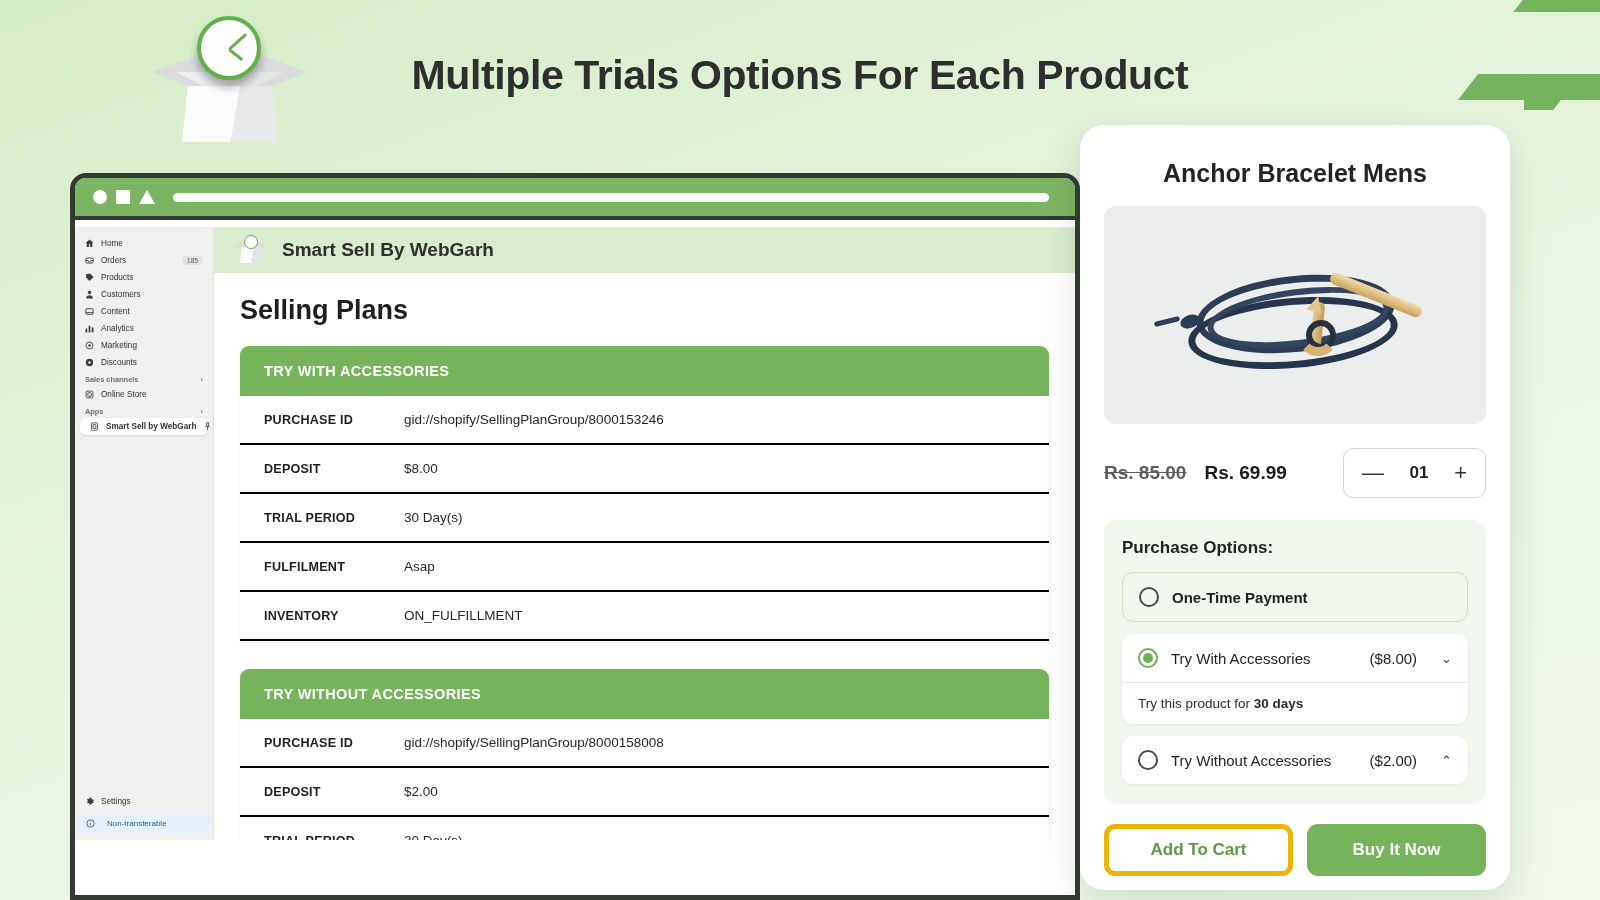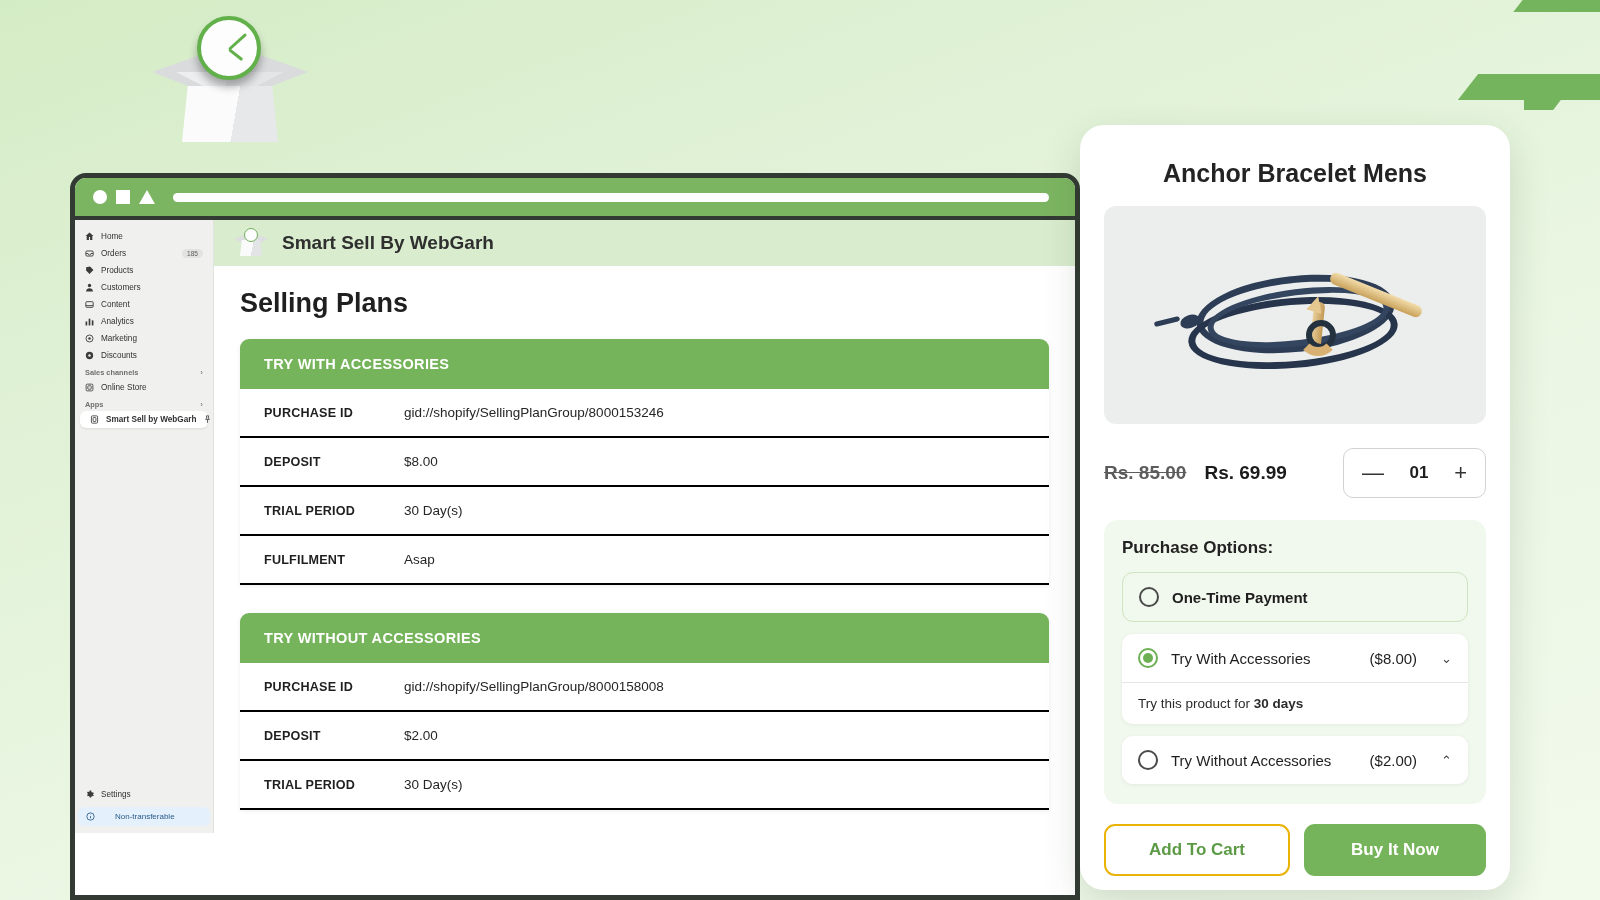--- a/index.html
+++ b/index.html
@@ -57,39 +57,39 @@
     overflow:hidden;
   }
   .bw-chrome { height:42px; background:#7cb561; display:flex; align-items:center;
      padding:0 18px; border-bottom:4px solid #333a33; }
   .bw-dot { width:14px;height:14px;border-radius:50%;background:#fff;margin-right:9px;}
   .bw-sq  { width:14px;height:14px;background:#fff;margin-right:9px;}
   .bw-tri { width:0;height:0;border-left:8px solid transparent;border-right:8px solid transparent;
             border-bottom:14px solid #fff;margin-right:18px;}
   .bw-url { flex:1; height:9px; background:#fff; border-radius:6px; margin-right:8px;}
 
-  .bw-body { display:flex; height:613px; }
+  .bw-body { display:flex; height:613px;margin-top:7px; }
 
   
   .sb { width:139px; background:#f0f0ef; border-right:1px solid #e2e2e1;
         display:flex; flex-direction:column; padding-top:8px; flex:none; }
   .sb-item { display:flex; align-items:center; gap:7px; padding:3px 10px; height:17px;
              font-size:8.2px; color:#303030; }
   .sb-item .lbl { white-space:nowrap; }
   .sb-badge { margin-left:auto; background:#e2e2e1; border-radius:7px;
               font-size:6.6px; padding:1px 5px; color:#5e5e5e; }
   .sb-sec { display:flex; align-items:center; padding:4px 10px 2px; font-size:7.4px;
             color:#6f6f6f; font-weight:bold; }
   .sb-sec .chev { margin-left:auto; font-size:8px; color:#8a8a8a; }
   .sb-active { background:#fff; border-radius:6px; margin:0 5px;
                font-weight:bold; box-shadow:0 1px 2px rgba(0,0,0,.09); }
   .sb-spacer { flex:1; }
   .sb-foot { padding-bottom:4px; }
   .sb-nt { background:#e4f0fb; color:#2a5c8a; border-radius:6px; margin:4px 3px 3px;
-           display:flex; align-items:center; gap:20px; padding:5px 8px; font-size:8px; }
+           display:flex; align-items:center; gap:12px; padding:5px 8px; font-size:8px; }
   .ic { width:9px; height:9px; flex:none; color:#3c3c3c; display:block; }
 
   
   .app { flex:1; background:#fff; overflow:hidden; }
   .app-top { height:46px; background:#d9ecce; display:flex; align-items:center; gap:14px; padding:0 20px; }
   .app-logo { width:34px; height:30px; position:relative; flex:none; }
   .al-box { position:absolute; left:6px; top:12px; width:22px; height:16px;
             background:linear-gradient(100deg,#fafafb 0 55%,#e2e4e6 55%);
             clip-path:polygon(8% 0,92% 0,100% 100%,0 100%); }
   .al-fl { position:absolute; top:6px; width:0;height:0; }
@@ -159,38 +159,39 @@
   .radio.on::after { content:""; position:absolute; inset:3px; border-radius:50%; background:#6cb053; }
   .opt-lbl { font-size:15px; color:#1e1e1e; }
   .opt-price { margin-left:auto; font-size:15px; color:#1e1e1e; }
   .chev { margin-left:11px; font-size:13px; color:#444; }
   .opt-desc { border-top:1px solid #e6e6e6; padding:13px 16px; font-size:13.5px; color:#2b2b2b; }
   .opt-desc b { font-weight:bold; }
 
   .ctas { display:flex; gap:14px; margin-top:20px; }
   .btn { flex:1; height:52px; border-radius:11px; display:flex; align-items:center;
          justify-content:center; font-size:17px; font-weight:bold; cursor:pointer; }
-  .btn-outline { border:2px solid #eab308; color:#5c9a45; background:#fff; }
+  .btn-outline { border:5px solid #eab308; color:#5c9a45; background:#fff; }
   .btn-solid { background:#76b45b; color:#fff; }
 </style>
 </head>
 <body>
 
 <div class="hero">
   <div class="logo-box">
     <div class="flap flap-l"></div>
     <div class="flap flap-r"></div>
     <div class="flap flap-bl"></div>
     <div class="flap flap-br"></div>
     <div class="box-body"></div>
     <div class="clock">
       <div class="clk-h"></div>
         <div class="clk-m"></div>
     </div>
   </div>
+  <div class="hero-title">Multiple Trials Options For Each Product</div>
 </div>
 
 <div class="brandmark">
   <div class="bm-shape bm-1"></div>
   <div class="bm-shape bm-2"></div>
   <div class="bm-tri"></div>
 
 </div>
 
 <div class="browser">
@@ -333,20 +334,24 @@
             <div class="plan-v">$8.00</div>
           </div>
           <div class="plan-row">
             <div class="plan-k">TRIAL PERIOD</div>
             <div class="plan-v">30 Day(s)</div>
           </div>
           <div class="plan-row">
             <div class="plan-k">FULFILMENT</div>
             <div class="plan-v">Asap</div>
           </div>
+          <div class="plan-row">
+            <div class="plan-k">INVENTORY</div>
+            <div class="plan-v">ON_FULFILLMENT</div>
+          </div>
         </div>
 
         <div class="plan">
           <div class="plan-head">TRY WITHOUT ACCESSORIES</div>
           <div class="plan-row">
             <div class="plan-k">PURCHASE ID</div>
             <div class="plan-v">gid://shopify/SellingPlanGroup/8000158008</div>
           </div>
           <div class="plan-row">
             <div class="plan-k">DEPOSIT</div>

